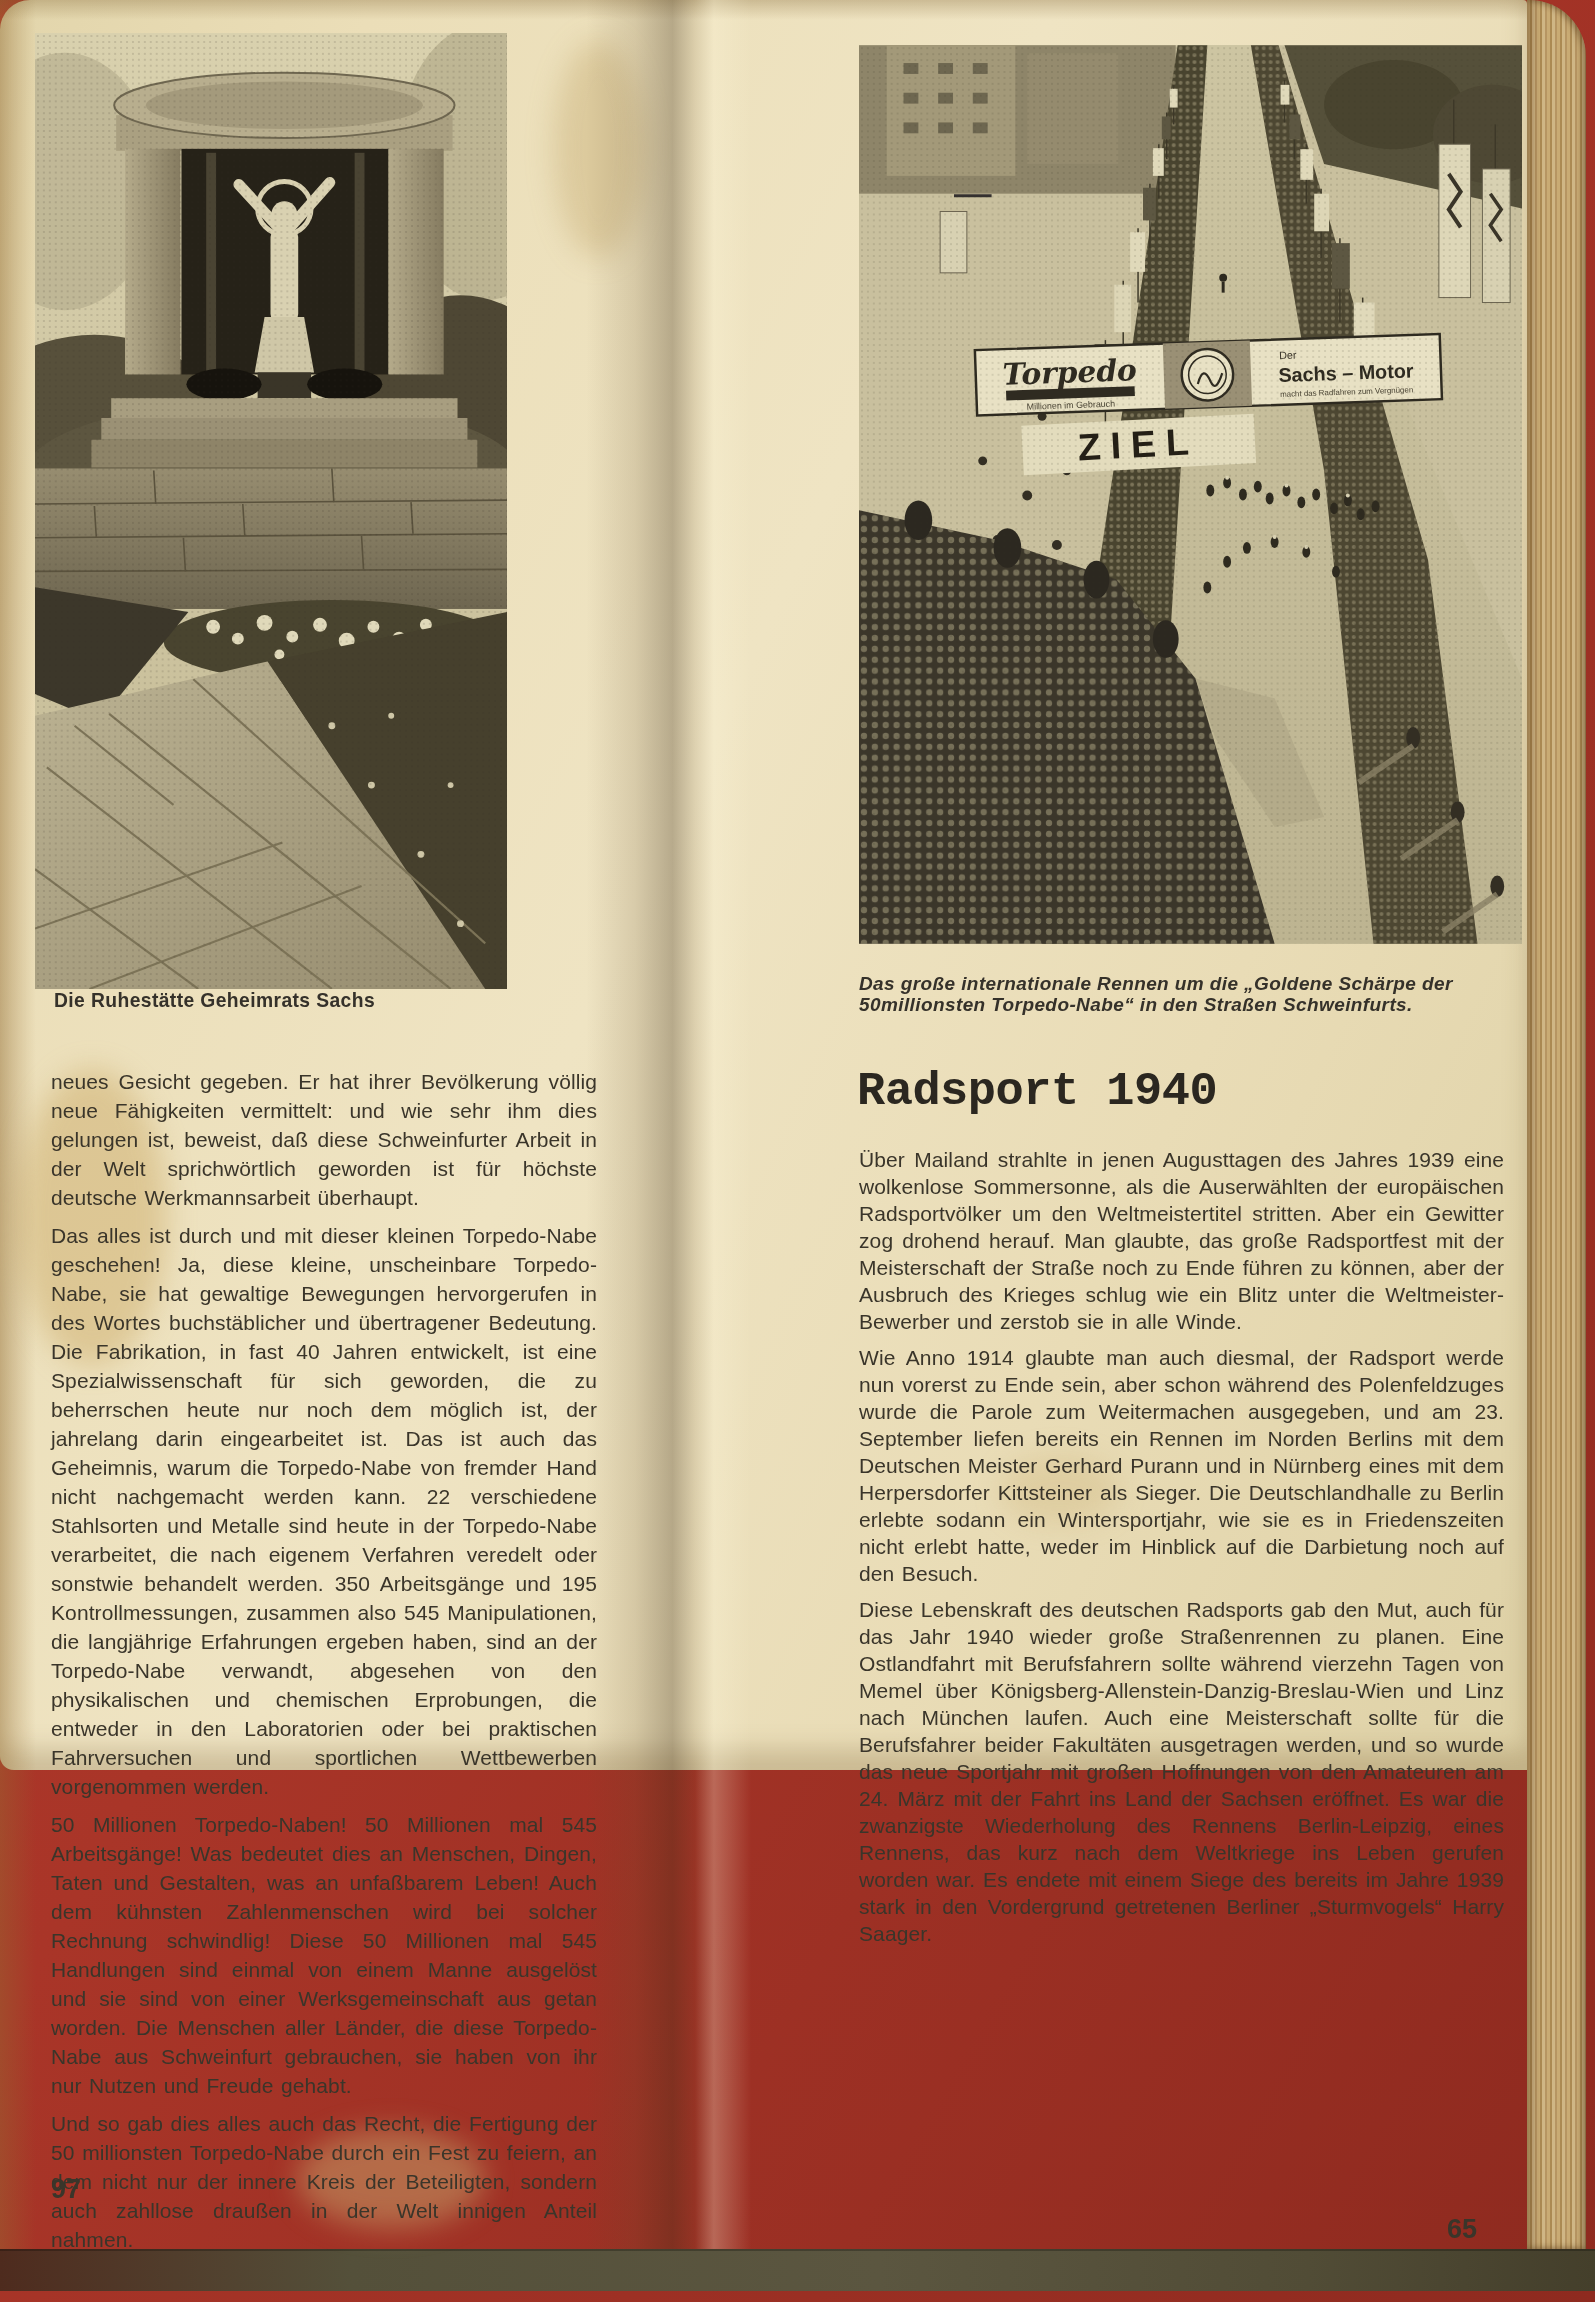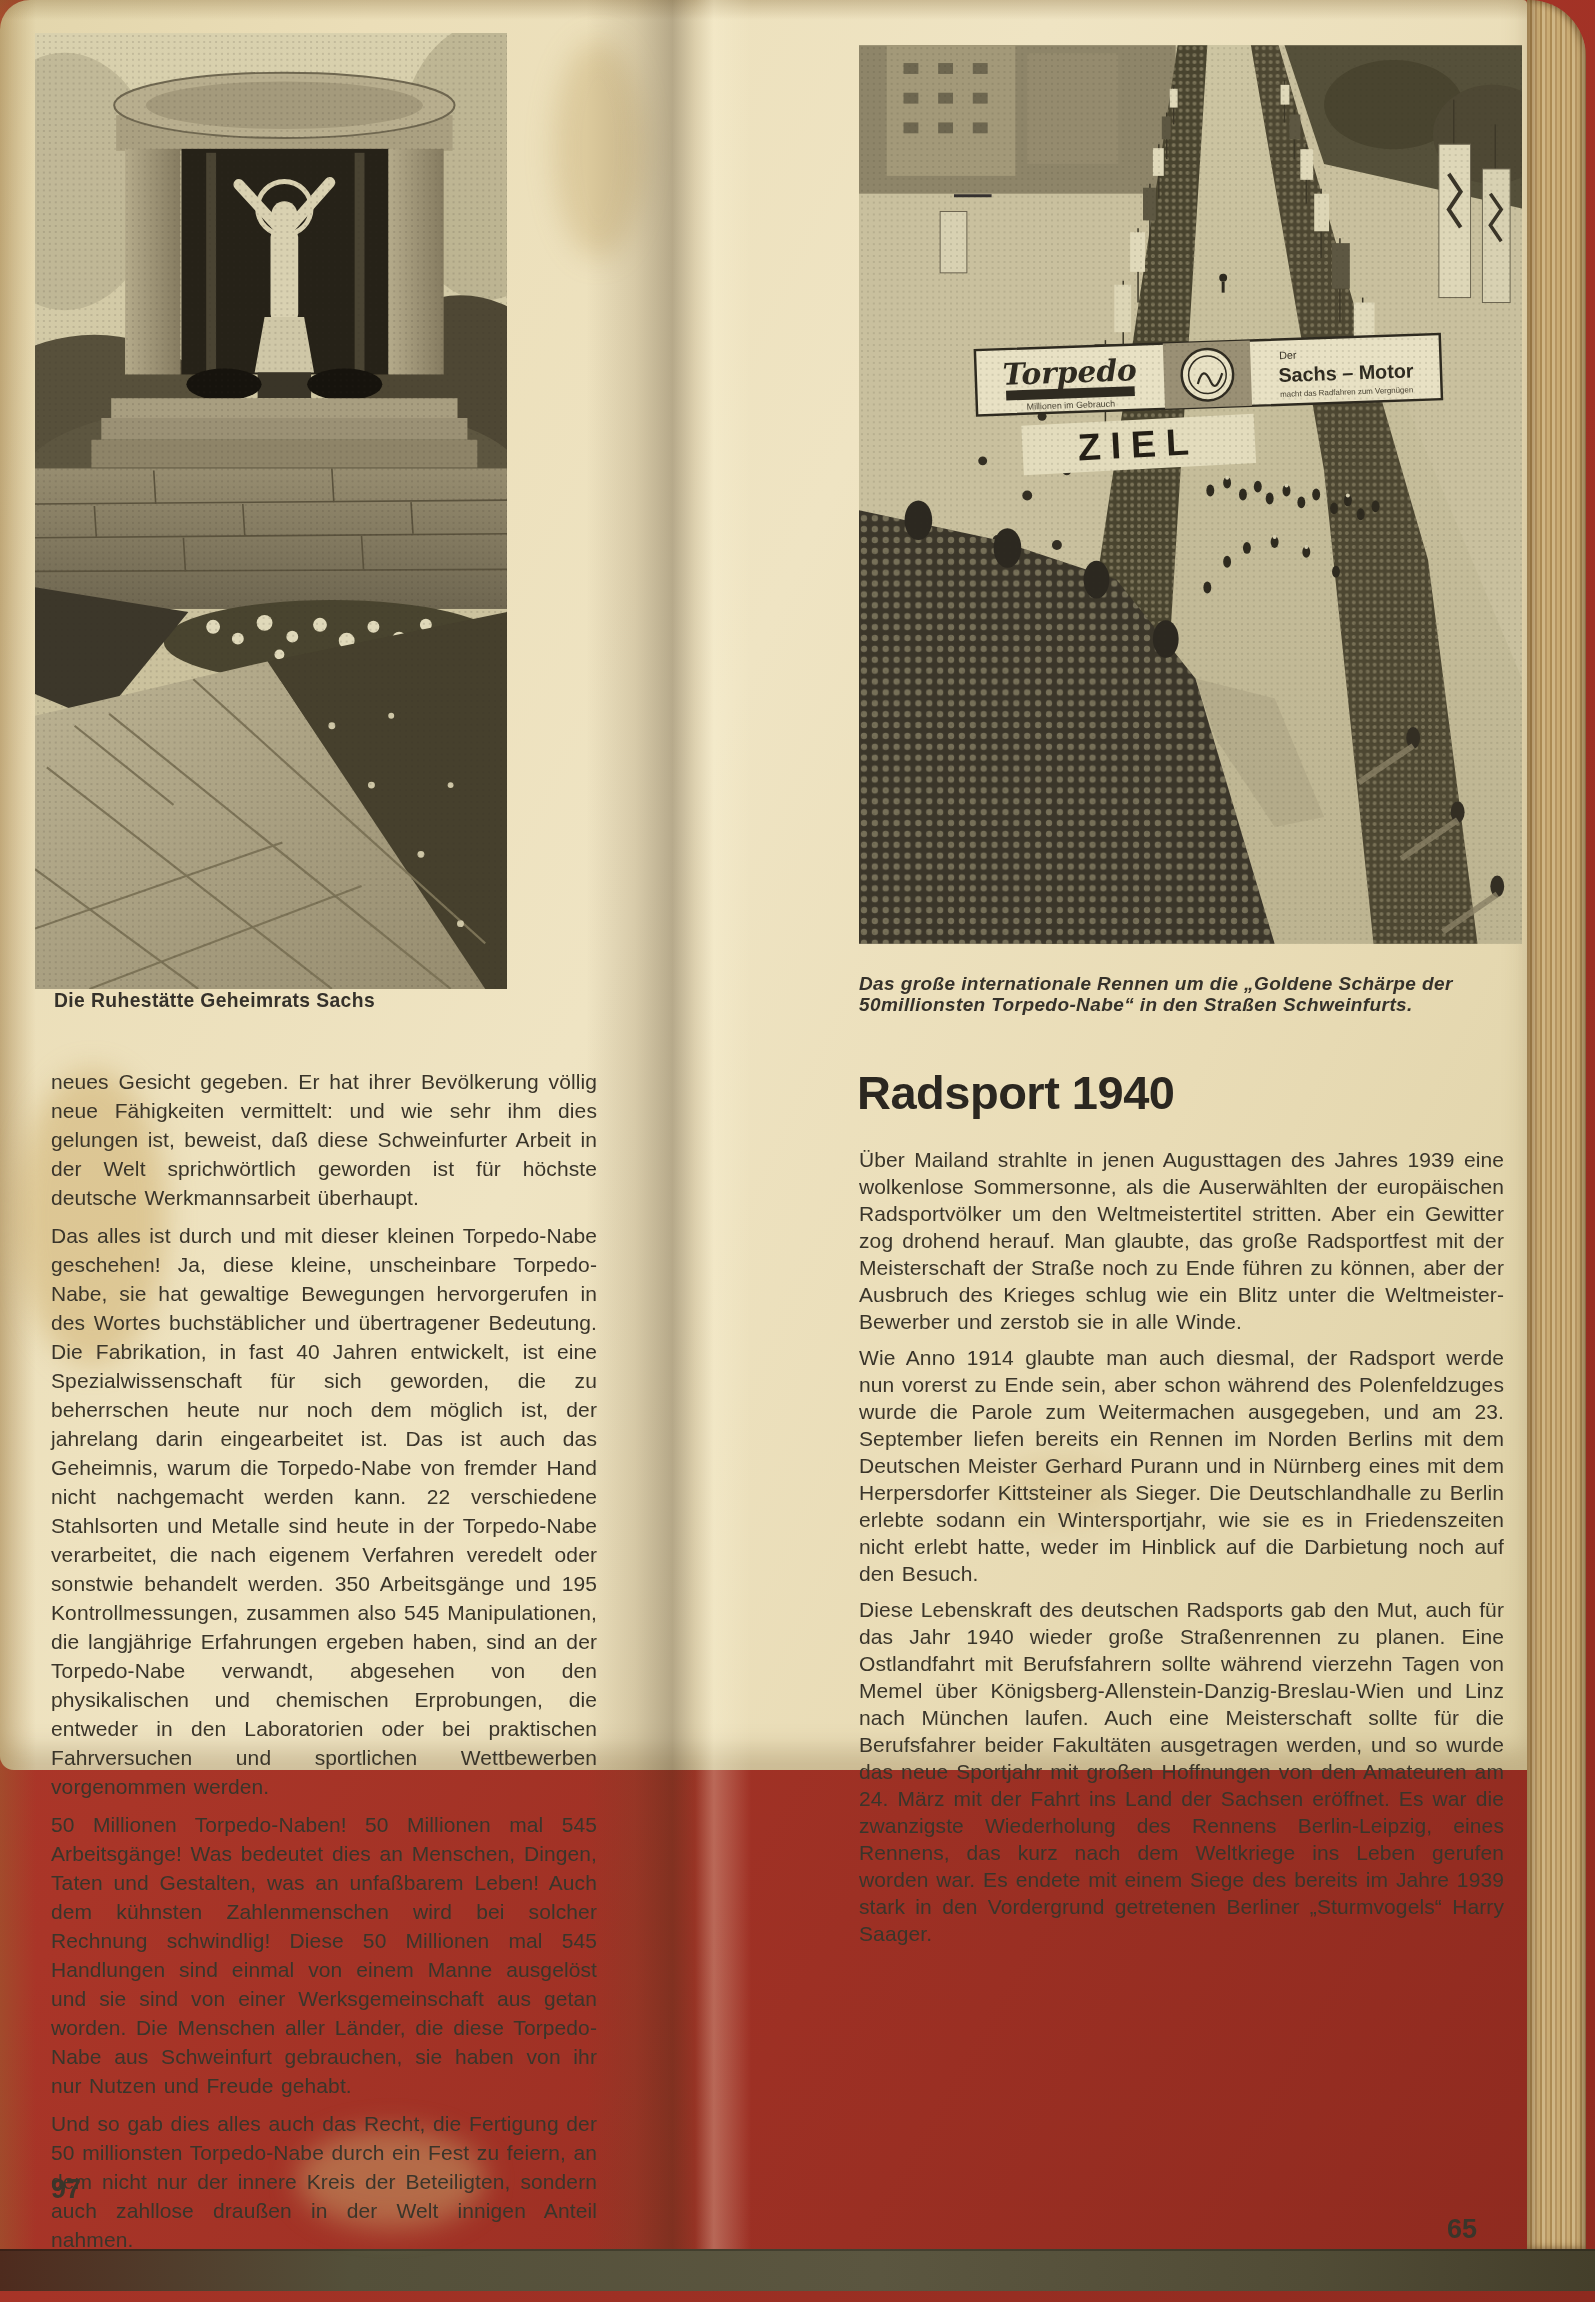--- a/index.html
+++ b/index.html
@@ -38,21 +38,21 @@
   .photo-right{left:859px;top:45px;width:663px;height:899px;}
   
   .caption{position:absolute;font-weight:700;color:#35312a;letter-spacing:0.4px;}
   .caption-left{left:54px;top:990px;width:465px;font-size:19.3px;}
   .caption-right{left:859px;top:973px;width:653px;font-size:19px;line-height:21px;font-style:italic;}
   .col{position:absolute;color:#3a352a;text-align:justify;}
   .col p{margin:0 0 9px 0;word-spacing:1.5px;letter-spacing:0.1px;}
   .col-left{left:51px;top:1067px;width:546px;font-size:21px;line-height:29px;}
   .col-right{left:859px;top:1146px;width:645px;font-size:21px;line-height:27px;}
   .heading{position:absolute;left:857px;top:1065px;margin:0;
-         font-family:Liberation Sans, sans-serif;font-weight:bold;
+         font-family:Liberation Mono, monospace;font-weight:bold;
          font-size:47px;letter-spacing:-0.5px;color:#2b2720;}
   .pageno{position:absolute;font-weight:700;font-size:27px;color:#3a352a;}
   .pageno-left{left:51px;top:2174px;}
   .pageno-right{left:1447px;top:2214px;text-align:center;}
 </style>
 </head>
 <body>
 
 <div class="stage">
   <div class="cover"></div>

